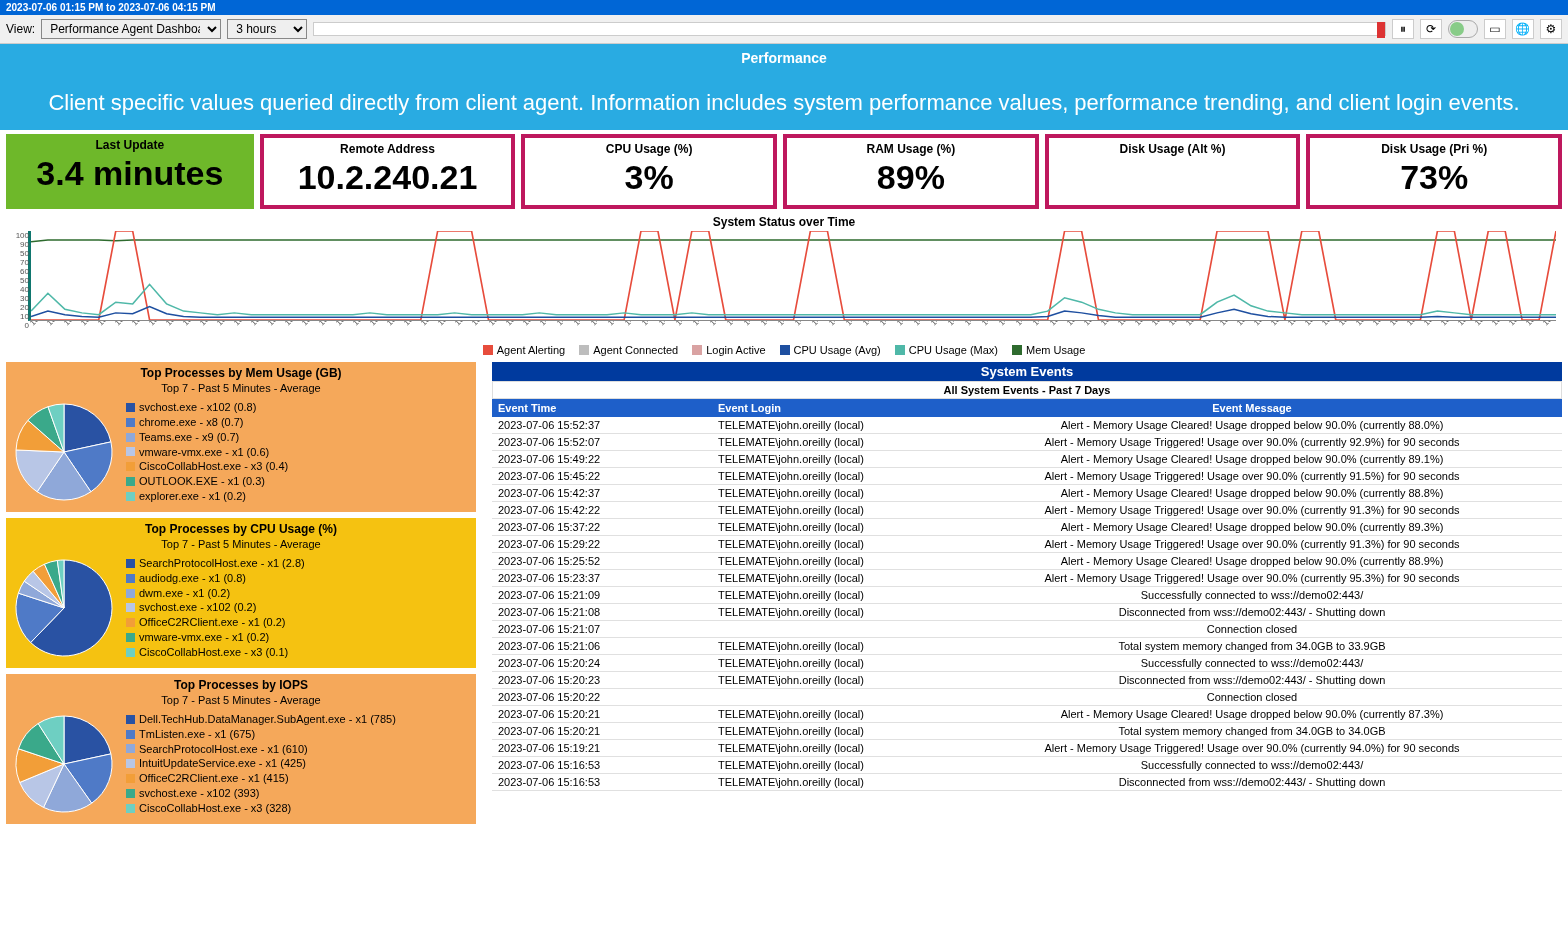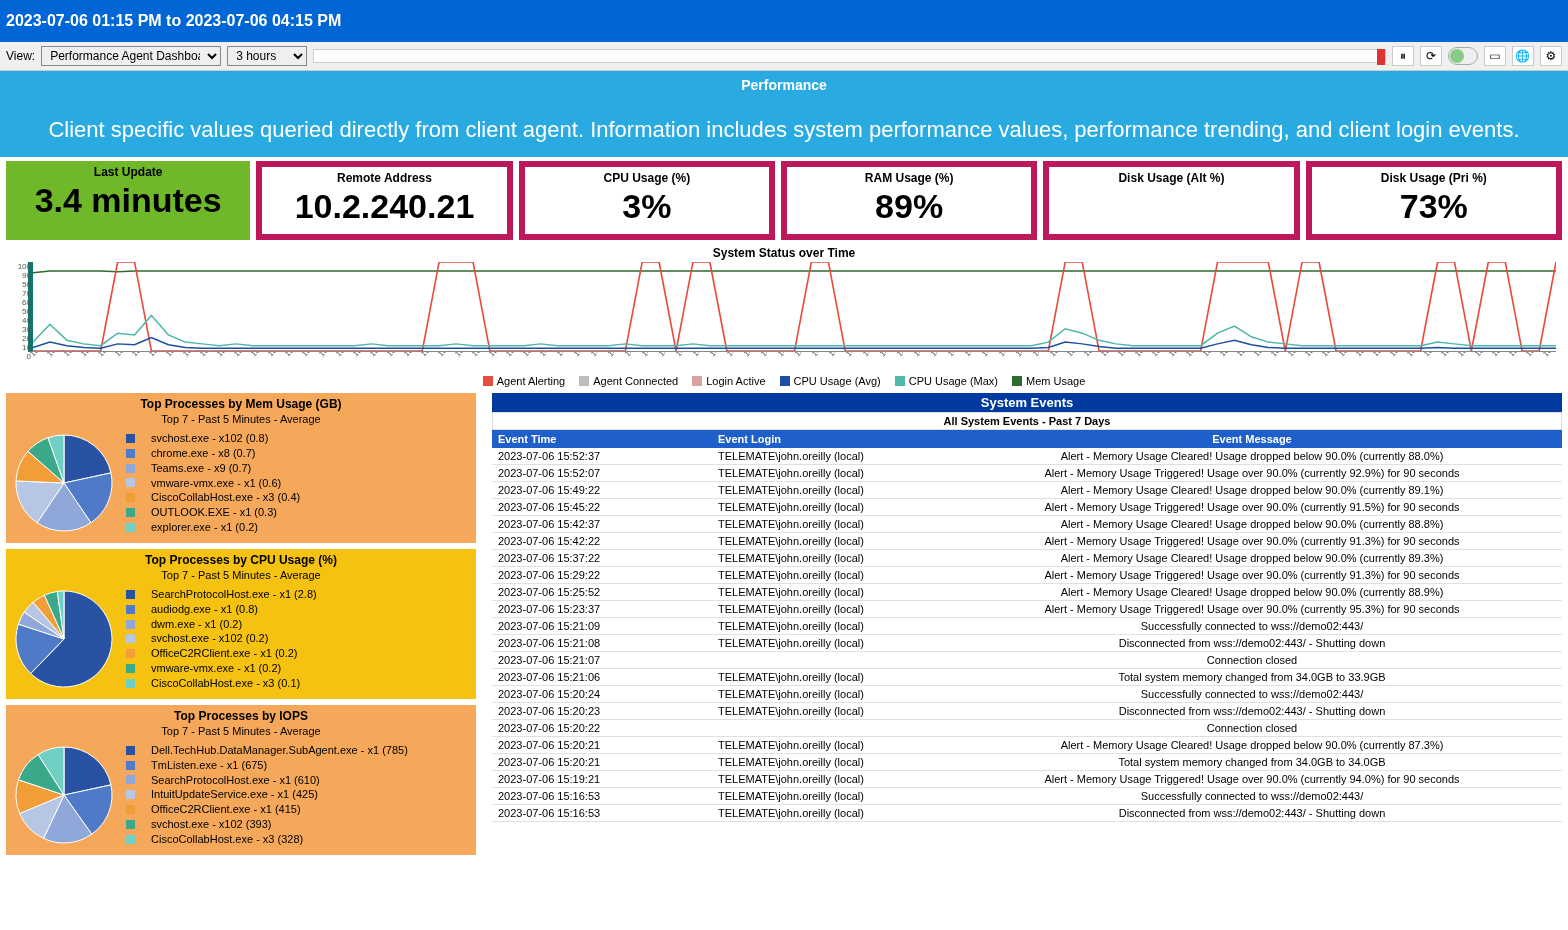--- a/index.html
+++ b/index.html
@@ -1,63 +1,63 @@
 <!DOCTYPE html>
 <html><head>
 <meta charset="utf-8">
 <style>
 * { margin: 0; padding: 0; box-sizing: border-box; font-family: Arial, sans-serif; }
 body { background: #fff; font-size: 12px; width: 1568px; }
 
-.top-date-bar { background: #0066d6; color: #fff; padding: 12px 6px; font-size: 16px; font-weight: bold; }
+.top-date-bar { background: #0066d6; color: #fff; padding: 2px 6px; font-size: 10px; font-weight: bold; }
 
 .toolbar { background: #f0f0f0; border-bottom: 1px solid #ccc; padding: 4px 6px; display: flex; align-items: center; gap: 6px; }
 .toolbar label { font-size: 12px; }
 .toolbar select { font-size: 12px; padding: 1px 4px; border: 1px solid #888; }
 .toolbar .view-select { width: 180px; }
 .toolbar .time-select { width: 80px; }
 .toolbar .slider-track { flex: 1; height: 14px; background: #fff; border: 1px solid #ccc; position: relative; }
 .toolbar .slider-thumb { position: absolute; right: 0; top: -1px; width: 8px; height: 16px; background: #d33; }
 .toolbar .btn { width: 22px; height: 20px; background: #fff; border: 1px solid #ccc; display: flex; align-items: center; justify-content: center; cursor: pointer; font-size: 12px; }
 .toolbar .toggle { width: 30px; height: 18px; background: #eee; border: 1px solid #aaa; border-radius: 9px; position: relative; }
 .toolbar .toggle::after { content:""; position:absolute; left:1px; top:1px; width:14px; height:14px; background:#8c8; border-radius:50%; }
 
 .header-banner { background: #29abe2; color: #fff; text-align: center; padding: 6px 20px 14px; }
 .header-banner .title { font-weight: bold; font-size: 14px; margin-bottom: 24px; }
 .header-banner .desc { font-size: 22px; }
 
 .metrics-row { display: flex; gap: 6px; padding: 4px 6px; }
-.metric-card { flex: 1; border: 6px solid #be185d; text-align: center; padding: 4px 6px 8px; background: #fff; }
+.metric-card { flex: 1; border: 4px solid #be185d; text-align: center; padding: 4px 6px 8px; background: #fff; }
 .metric-card.green { background: #6eb82a; color: #000000; border: none; }
 .metric-card .label { font-size: 12px; font-weight: bold; margin-bottom: 2px; }
 .metric-card .value { font-size: 34px; font-weight: bold; }
 .metric-card.green .value { font-size: 34px; }
 
 .chart-panel { padding: 2px 8px 6px; text-align: center; }
 .chart-title { font-weight: bold; font-size: 12px; margin-bottom: 2px; }
-.chart-area { position: relative; height: 90px; border-left: 5px solid #0f766e; border-bottom: 1px solid #888; margin-left: 20px; margin-right: 4px; }
+.chart-area { position: relative; height: 90px; border-left: 3px solid #0f766e; border-bottom: 1px solid #888; margin-left: 20px; margin-right: 4px; }
 .y-labels { position: absolute; left: -22px; top: 0; bottom: 0; width: 20px; font-size: 8px; color: #555; display: flex; flex-direction: column; justify-content: space-between; text-align: right; }
 .chart-svg { width: 100%; height: 100%; }
 .x-labels { margin-left: 20px; display: flex; justify-content: space-between; font-size: 8px; color: #555; overflow: hidden; }
 .x-labels span { transform: rotate(-45deg); transform-origin: top left; white-space: nowrap; width: 1px; }
 .legend { margin-top: 14px; font-size: 11px; display: flex; justify-content: center; gap: 14px; flex-wrap: wrap; }
 .legend-item { display: flex; align-items: center; gap: 4px; }
 .sq { width: 10px; height: 10px; }
 
 .lower { display: flex; gap: 6px; padding: 0 6px 6px; }
 .left-col { width: 470px; display: flex; flex-direction: column; gap: 6px; }
 .proc-panel { padding: 4px 8px 8px; }
 .proc-panel.orange { background: #f5a85a; }
 .proc-panel.yellow { background: #f5c211; }
 .proc-title { text-align: center; font-weight: bold; font-size: 12px; }
 .proc-sub { text-align: center; font-weight: normal; font-size: 11px; margin: 2px 0 6px; }
 .proc-body { display: flex; align-items: center; gap: 12px; }
 .pie { width: 100px; height: 100px; flex-shrink: 0; }
 .proc-list { font-size: 11px; line-height: 1.35; }
-.proc-item { display: flex; align-items: center; gap: 16px; }
+.proc-item { display: flex; align-items: center; gap: 4px; }
 .proc-item .sw { width: 9px; height: 9px; flex-shrink: 0; }
 
 .right-col { flex: 1; margin-left: 10px; }
 .events-header { background: #003a9e; color: #fff; text-align: center; font-weight: bold; font-size: 13px; padding: 2px; }
 .events-sub { background: #fff; text-align: center; font-weight: bold; font-size: 11px; padding: 2px; border: 1px solid #ddd; }
 .events-table { width: 100%; border-collapse: collapse; font-size: 11px; }
 .events-table th { background: #1e5fc9; color: #fff; text-align: left; padding: 3px 6px; font-size: 11px; }
 .events-table th:last-child { text-align: center; }
 .events-table td { padding: 2px 6px; border-bottom: 1px solid #e0e0e0; }
 .events-table td:nth-child(1) { width: 220px; }

